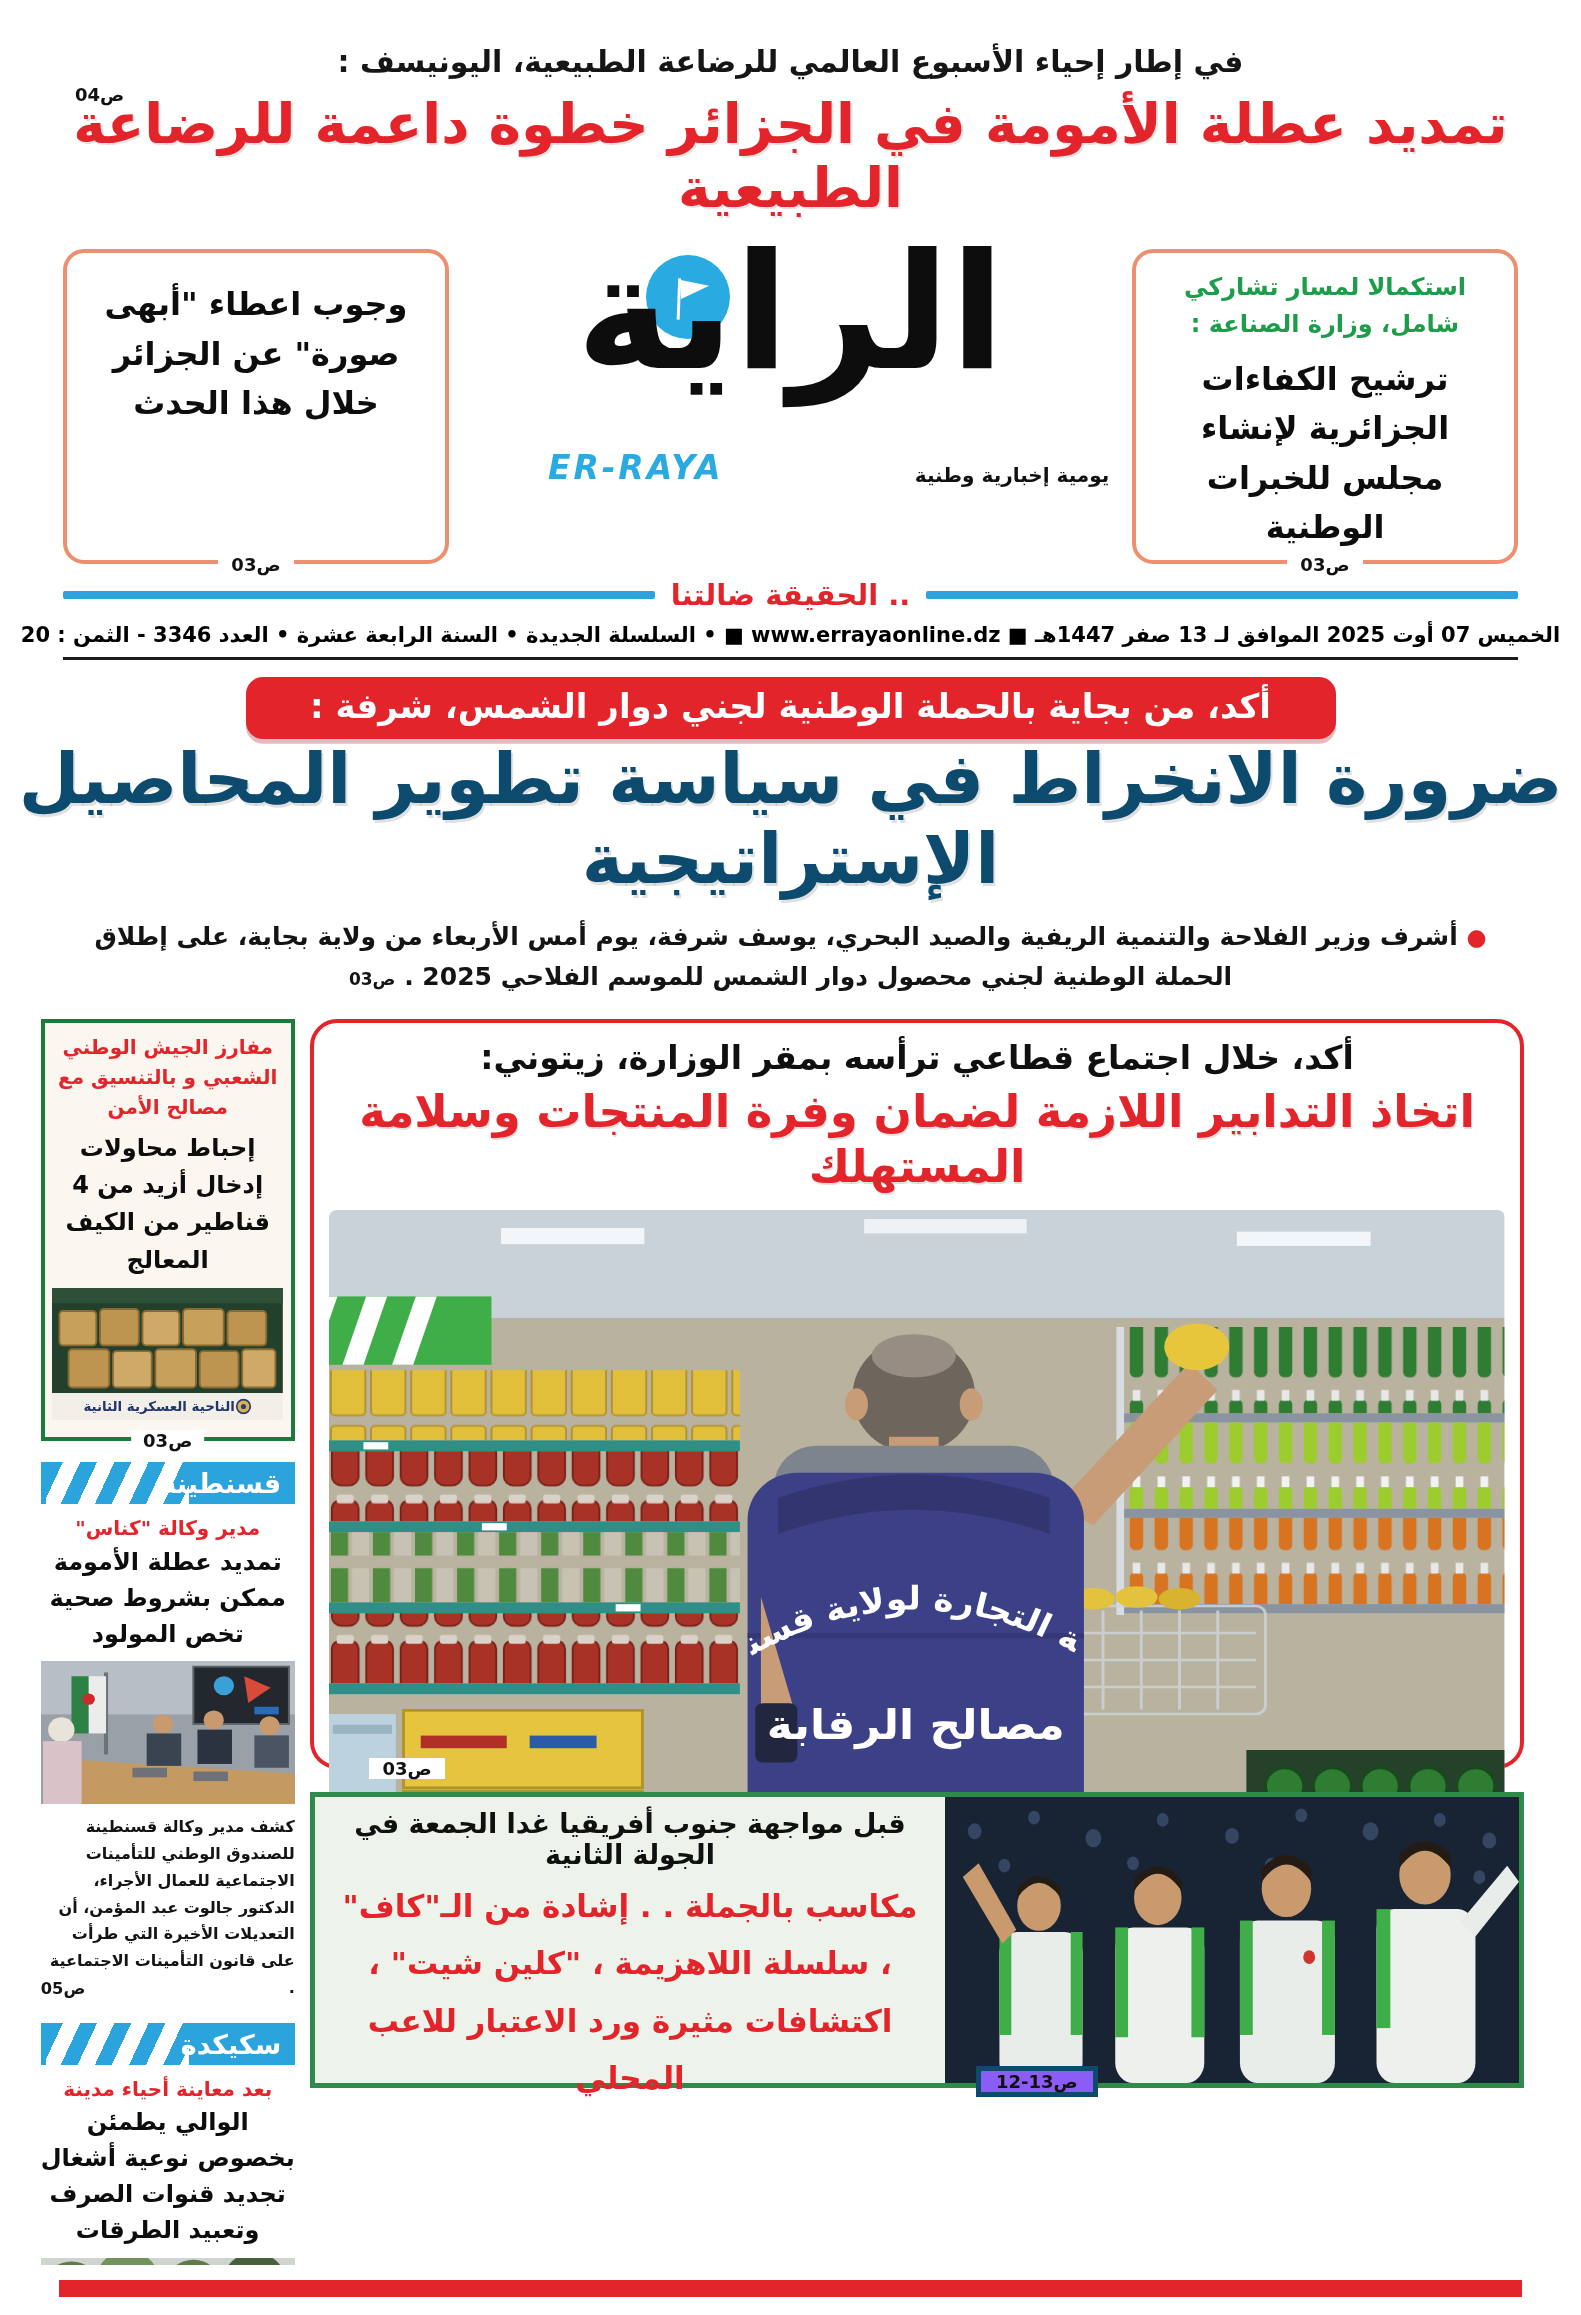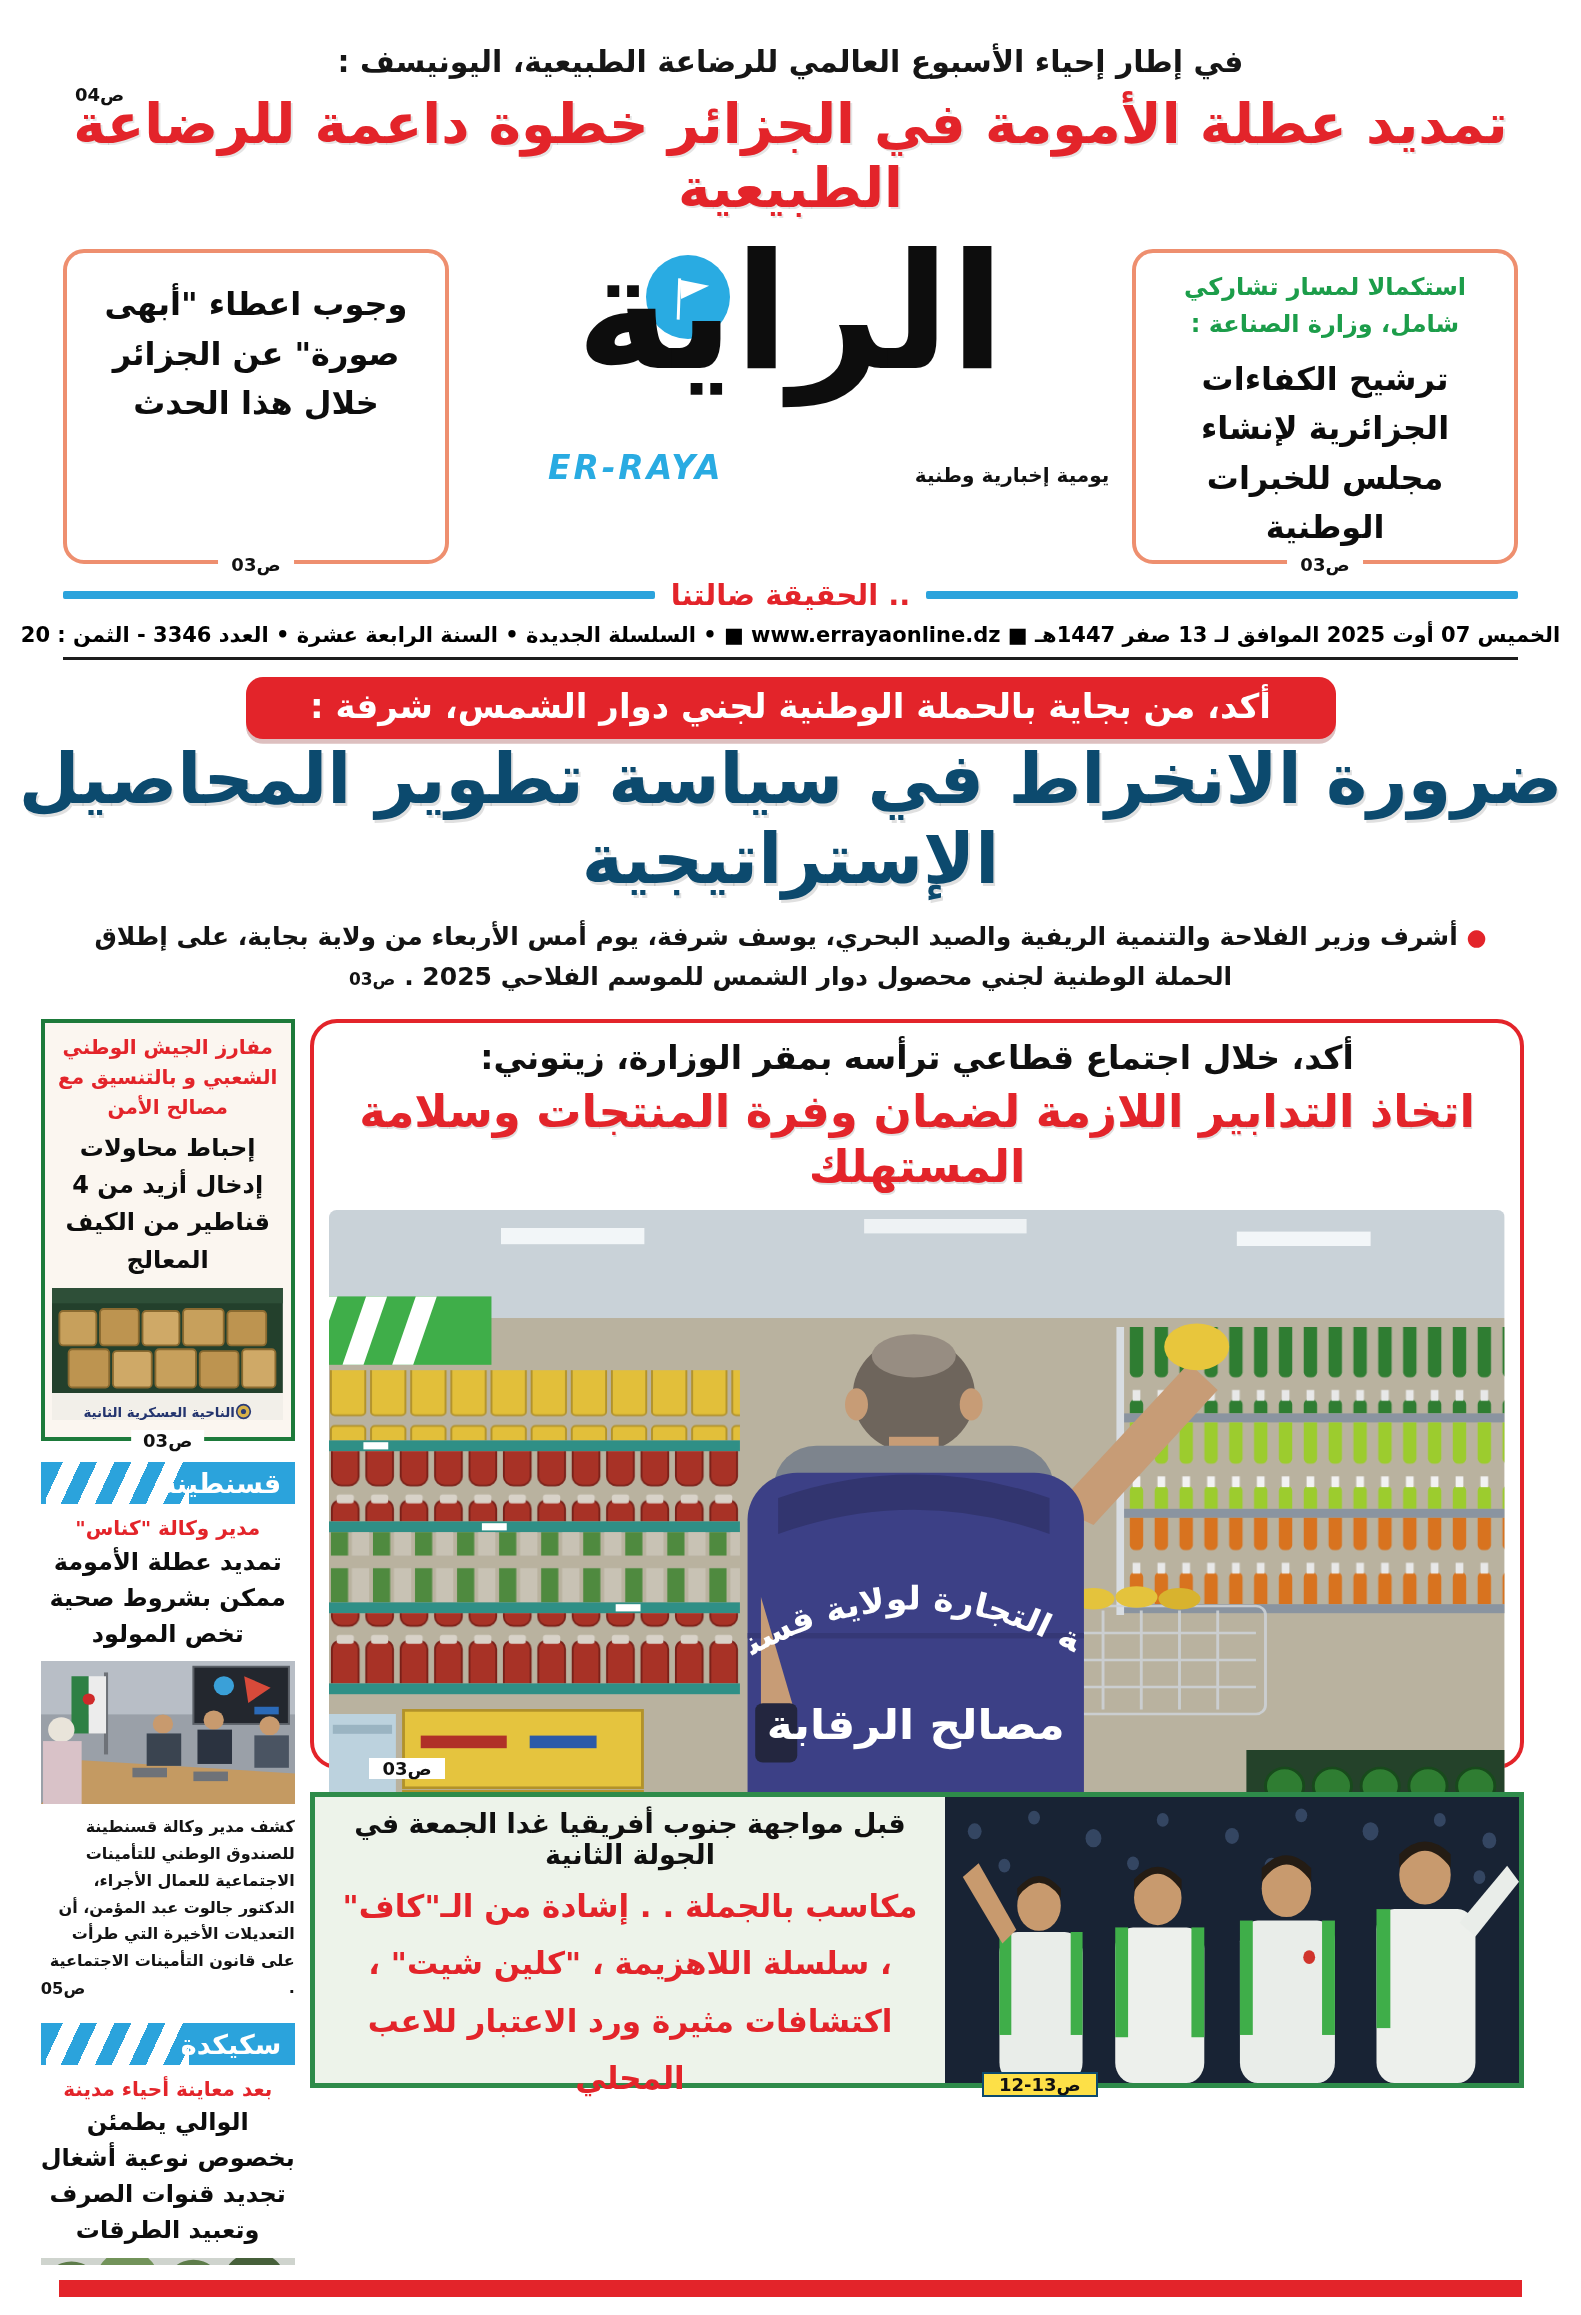--- a/index.html
+++ b/index.html
@@ -66,32 +66,32 @@
   .ma-pref{position:absolute;bottom:-14.3px;left:55px;background:#fff;padding:0 13.4px;}
 
   
   .sports{margin-top:23px;border:5.7px solid #2e8b4a;background:#edf3ea;height:296px;position:relative;
           display:flex;box-sizing:border-box;}
   .sports-photo{width:574px;flex:0 0 574px;overflow:hidden;}
   .sports-photo svg{display:block;width:100%;height:100%;}
   .sports-text{flex:1;padding:11.5px 19px 0;}
   .sports-kicker{text-align:center;font-size:27px;font-weight:900;color:#101010;}
   .sports-headline{text-align:center;color:#e3242a;font-size:31px;font-weight:900;line-height:1.85;margin-top:7.6px;}
-  .sports-pref{position:absolute;bottom:-14.3px;right:421px;background:#fde047;padding:0 15.3px;border:2px solid #0c4a6e;}
+  .sports-pref{position:absolute;bottom:-14.3px;right:421px;background:#8b5cf6;padding:0 15.3px;border:5px solid #0c4a6e;}
 
   .bottom-stripe{height:17px;background:#e3242a;margin:15.3px 59px 0;}
 
   
   .army-box{border:4.8px solid #1d7a3a;background:#fbf6f0;position:relative;padding:9.6px 7.6px 17px;
             box-sizing:border-box;}
   .army-kicker{color:#e3242a;font-weight:900;font-size:20px;text-align:center;line-height:1.5;}
   .army-headline{font-weight:900;font-size:24px;text-align:center;line-height:1.55;margin-top:7.6px;color:#0d0d0d;}
   .army-photo{position:relative;height:132px;margin-top:9.6px;overflow:hidden;}
   .army-photo svg{display:block;width:100%;height:100%;}
-  .army-caption{position:absolute;bottom:0;right:0;left:0;background:#f2efe9;display:flex;align-items:flex-end;
+  .army-caption{position:absolute;bottom:0;right:0;left:0;background:#f2efe9;display:flex;align-items:center;
                 justify-content:center;gap:0;height:27px;font-size:13.4px;font-weight:bold;color:#23346e;}
   .army-pref{position:absolute;bottom:-13.4px;right:50%;transform:translateX(50%);background:#fff;padding:0 11.5px;}
 
   .section-band{margin-top:21px;height:42px;background:#2ba3dc;color:#fff;font-weight:900;font-size:27px;
                 display:flex;align-items:center;justify-content:flex-start;padding-right:13.4px;position:relative;overflow:hidden;}
   .band-stripes{position:absolute;left:5.7px;top:0;bottom:0;width:143px;
                 background:repeating-linear-gradient(115deg,transparent 0 15.3px,#ffffff 15.3px 31px);}
   .widget-kicker{color:#e3242a;font-weight:900;font-size:20px;text-align:center;margin-top:11.5px;}
   .widget-headline{font-weight:900;font-size:24px;line-height:1.5;text-align:center;margin-top:3.8px;color:#0d0d0d;}
   .widget-photo{height:143px;margin-top:9.6px;overflow:hidden;}

